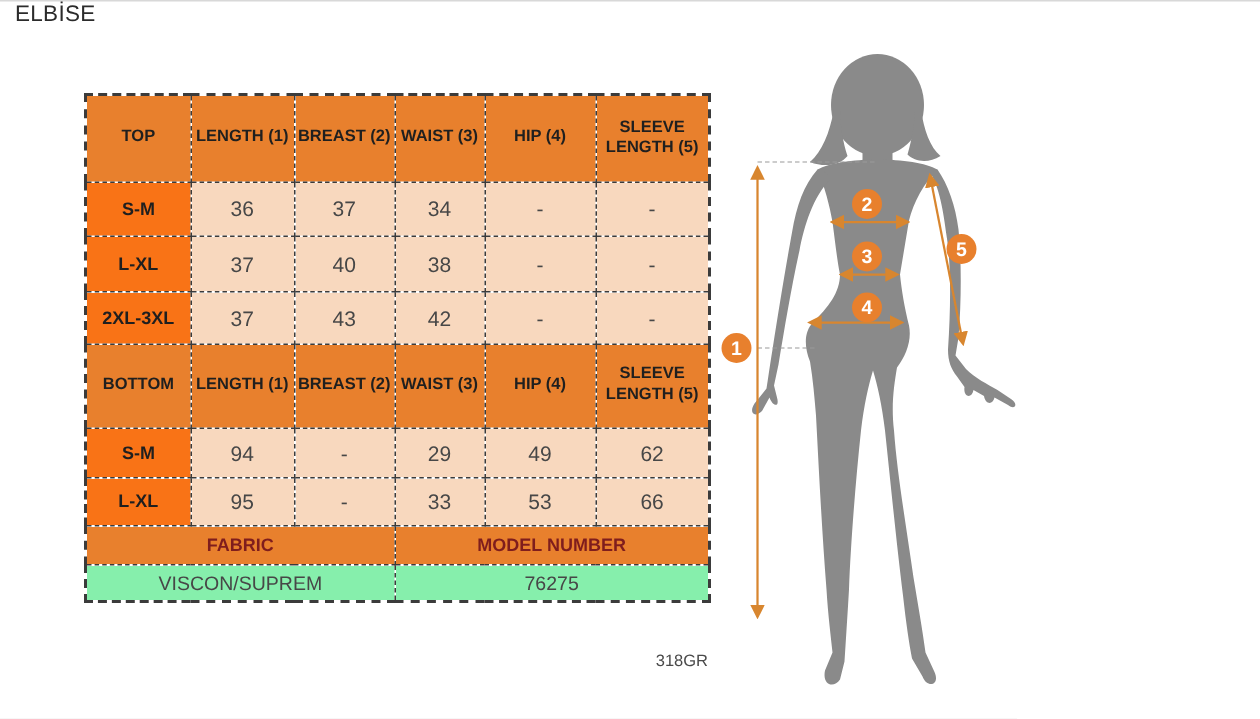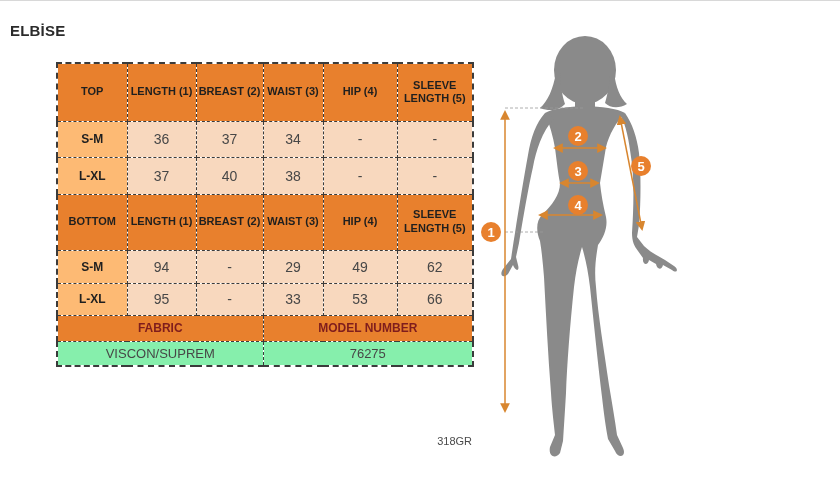--- a/index.html
+++ b/index.html
@@ -2,36 +2,36 @@
 <html><head>
 <meta charset="utf-8">
 <style>
   html,body{margin:0;padding:0;background:#f2f2f2;}
   .canvas{
     position:relative;width:840px;height:479px;background:#ffffff;
     font-family:"Liberation Sans",sans-serif;overflow:hidden;
   }
   .top-divider{position:absolute;left:0;top:0;width:840px;height:1px;background:#d8d8d8;}
   .page-title{
-    position:absolute;left:10px;top:22px;font-size:15px;color:#2b2b2b;
-    letter-spacing:.2px;font-weight:bold;
+    position:absolute;left:10px;top:1px;font-size:15px;color:#2b2b2b;
+    letter-spacing:.2px;font-weight:normal;
   }
   
   table.size-table{
     position:absolute;left:56px;top:62px;width:416px;
     border-collapse:collapse;table-layout:fixed;
     border:2px dashed #3b3b3b;
   }
   table.size-table td{
     border:1px dashed #3b3b3b;text-align:center;vertical-align:middle;
     padding:0 2px;overflow:hidden;
   }
   td.hdr{background:#E8802D;font-weight:bold;font-size:11px;line-height:1.25;color:#1f1f1f;}
   td.cell{background:#F8D8BE;font-size:14px;color:#474747;margin-top:24px;}
-  td.size{background:#fdba74;font-weight:bold;font-size:12px;color:#1f1f1f;}
+  td.size{background:#f97316;font-weight:bold;font-size:12px;color:#1f1f1f;}
   td.info-hdr{background:#E8802D;font-weight:bold;font-size:12px;color:#7f1d1d;}
   td.info-val{background:#86efac;font-size:13px;color:#474747;}
   tr.h58{height:58px;} tr.h56{height:56px;}
   tr.h36{height:36px;} tr.h37{height:37px;} tr.h35{height:35px;}
   tr.h33{height:33px;} tr.h32{height:32px;}
   tr.h26{height:26px;} tr.h25{height:25px;}
   .weight-note{
     position:absolute;left:56px;top:435px;width:416px;text-align:right;
     font-size:11px;color:#4a4a4a;
   }
@@ -70,20 +70,28 @@
       <td class="cell">37</td>
       <td class="cell">34</td>
       <td class="cell">-</td>
       <td class="cell">-</td>
     </tr>
     <tr class="h37">
       <td class="size">L-XL</td>
       <td class="cell">37</td>
       <td class="cell">40</td>
       <td class="cell">38</td>
+      <td class="cell">-</td>
+      <td class="cell">-</td>
+    </tr>
+    <tr class="h35">
+      <td class="size">2XL-3XL</td>
+      <td class="cell">37</td>
+      <td class="cell">43</td>
+      <td class="cell">42</td>
       <td class="cell">-</td>
       <td class="cell">-</td>
     </tr>
 
     <tr class="h56">
       <td class="hdr">BOTTOM</td>
       <td class="hdr">LENGTH (1)</td>
       <td class="hdr">BREAST (2)</td>
       <td class="hdr">WAIST (3)</td>
       <td class="hdr">HIP (4)</td>

